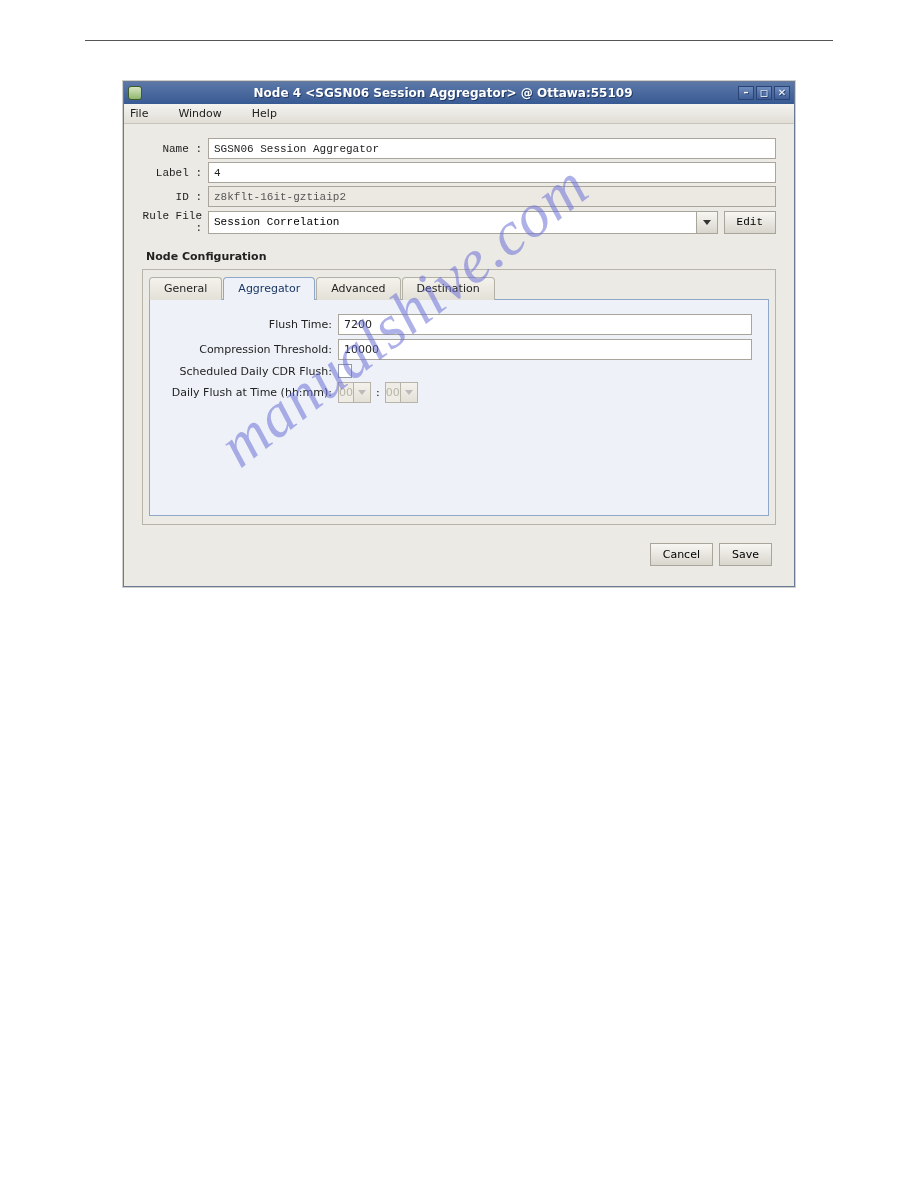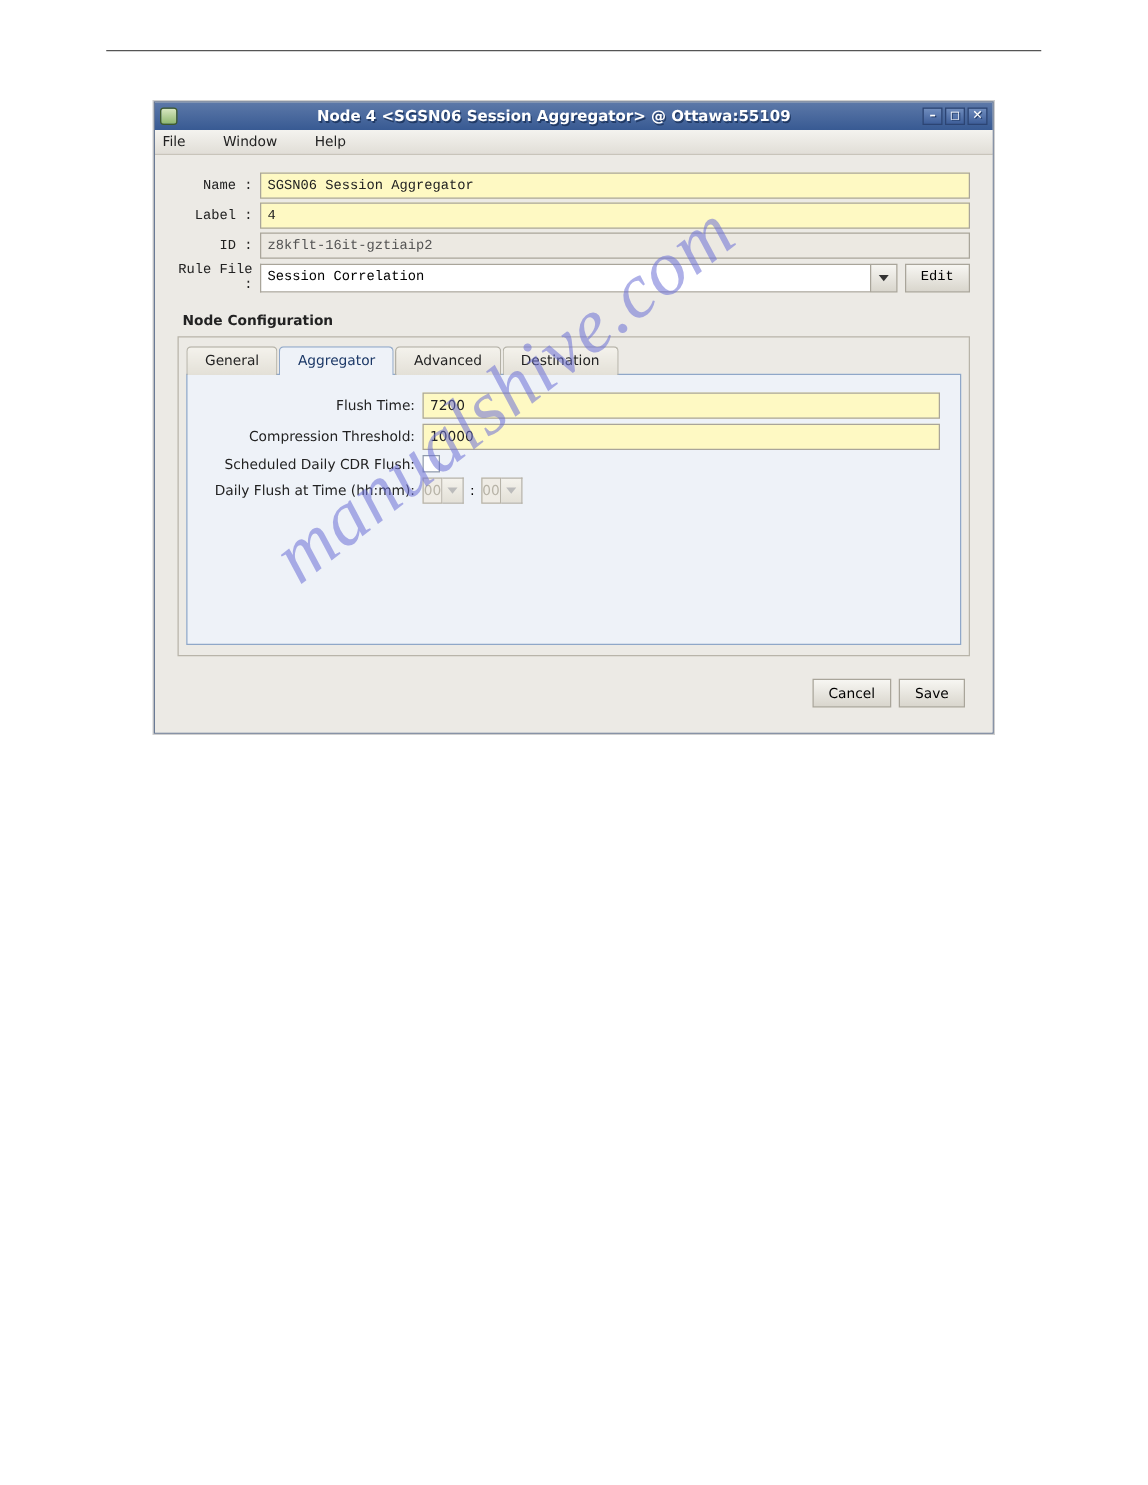--- a/index.html
+++ b/index.html
@@ -78,21 +78,21 @@
   }
   .form-row .lbl {
     width:66px;
     text-align:right;
     padding-right:6px;
     color:#222;
   }
   .txtinput {
     flex:1;
     height:21px;
-    background:#fef9c3;
+    background:#ffffff;
     border:1px solid #a9a59a;
     padding:0 5px;
     font: inherit;
     color:#222;
   }
   .txtinput.readonly {
     background:#ece9e2;
     color:#555;
   }
   .rule-row .combo {

